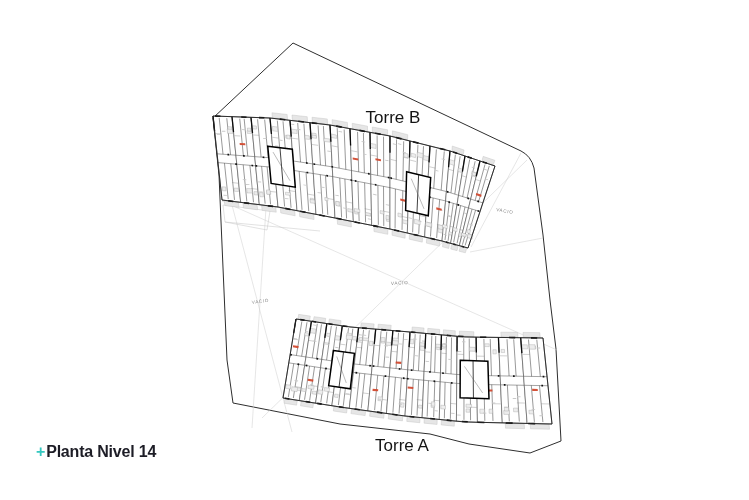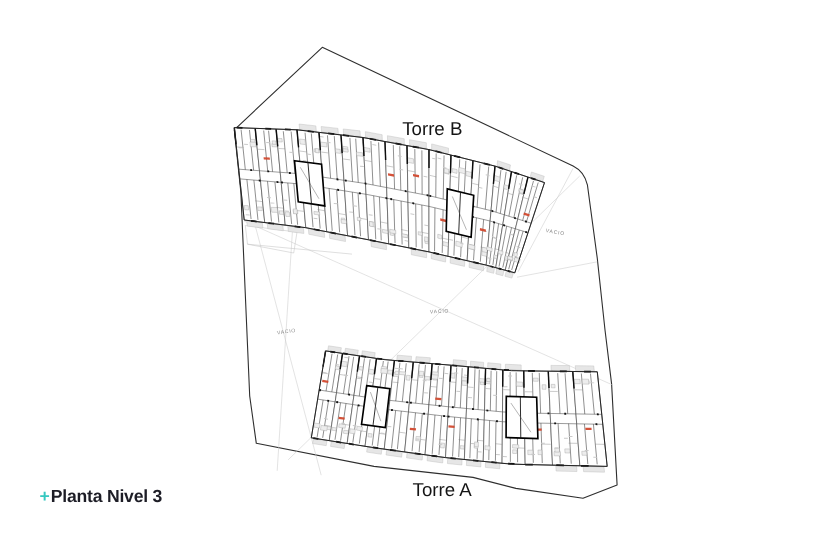--- a/index.html
+++ b/index.html
@@ -738,15 +738,15 @@
     <text class="tower-label" x="393" y="123" text-anchor="middle">Torre B</text>
     <text class="tower-label" x="402" y="451" text-anchor="middle">Torre A</text>
 
     <text class="vacio-label" transform="translate(496,211) rotate(10)">VACIO</text>
     <text class="vacio-label" transform="translate(391,285) rotate(-3)">VACIO</text>
     <text class="vacio-label" transform="translate(252,304) rotate(-8)">VACIO</text>
   </svg>
 
   <div class="title-block" style="color: rgb(29, 29, 38);">
     <span class="title-plus" id="title-plus" style="color: rgb(53, 200, 192);">+</span>
-    <span>Planta Nivel 3</span>
+    <span>Planta Nivel 14</span>
   </div>
 </div>
 
 </body></html>

